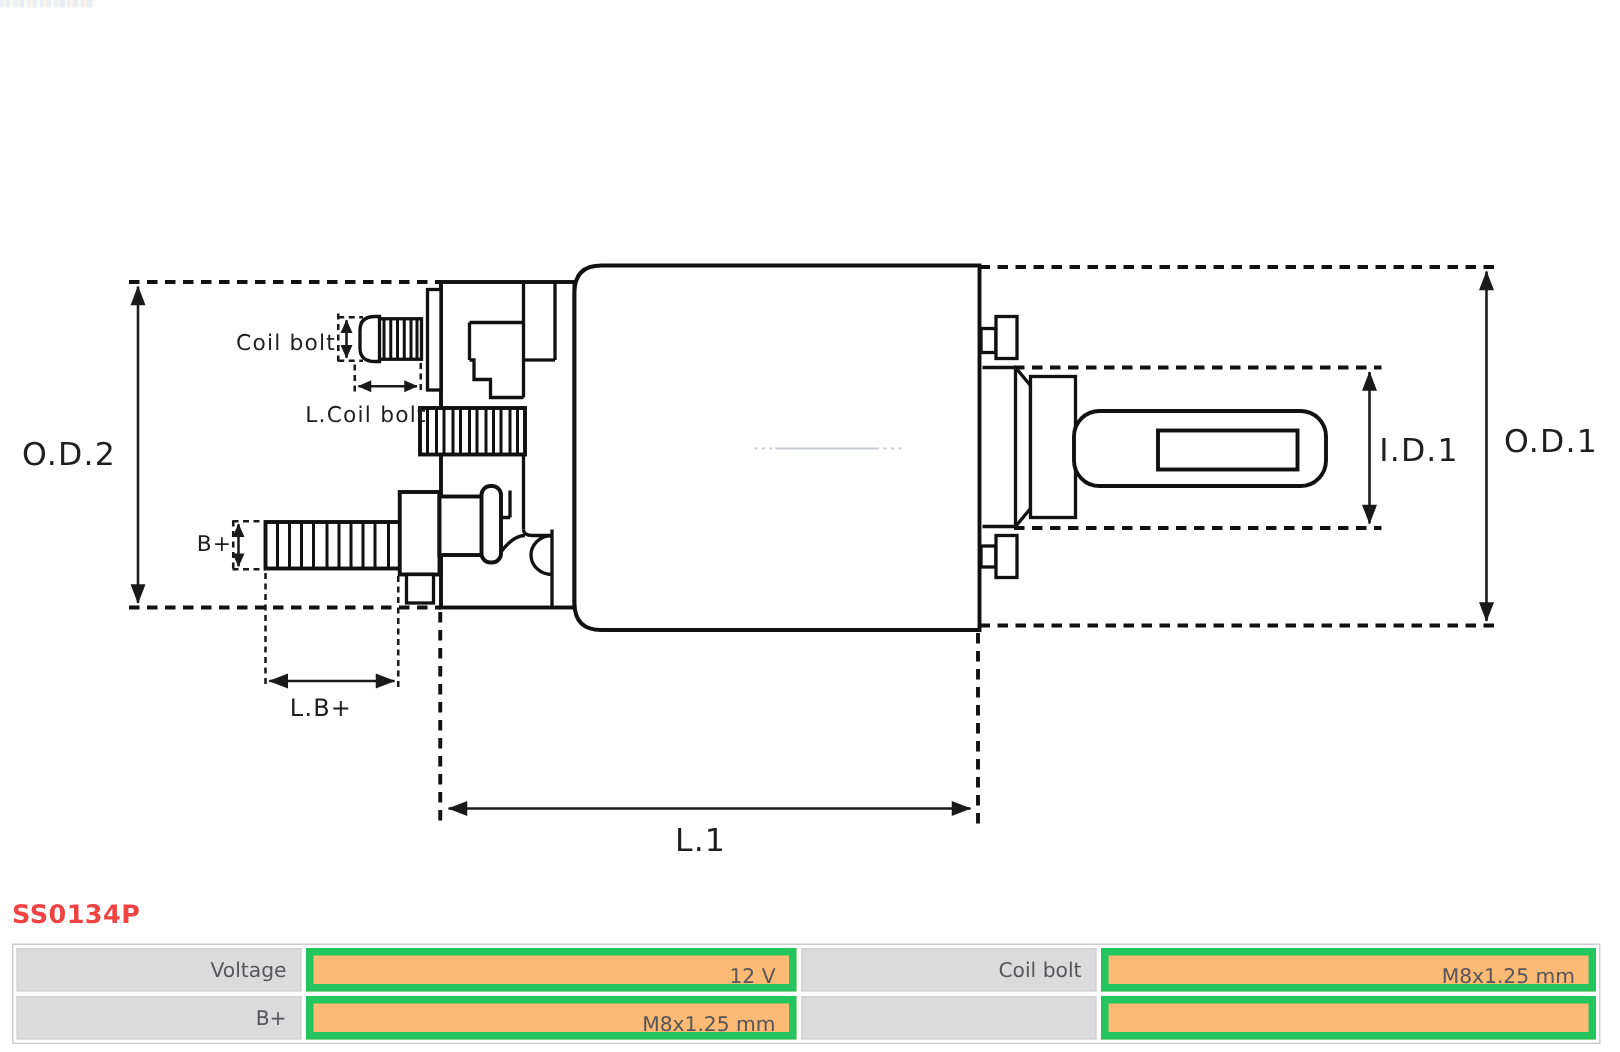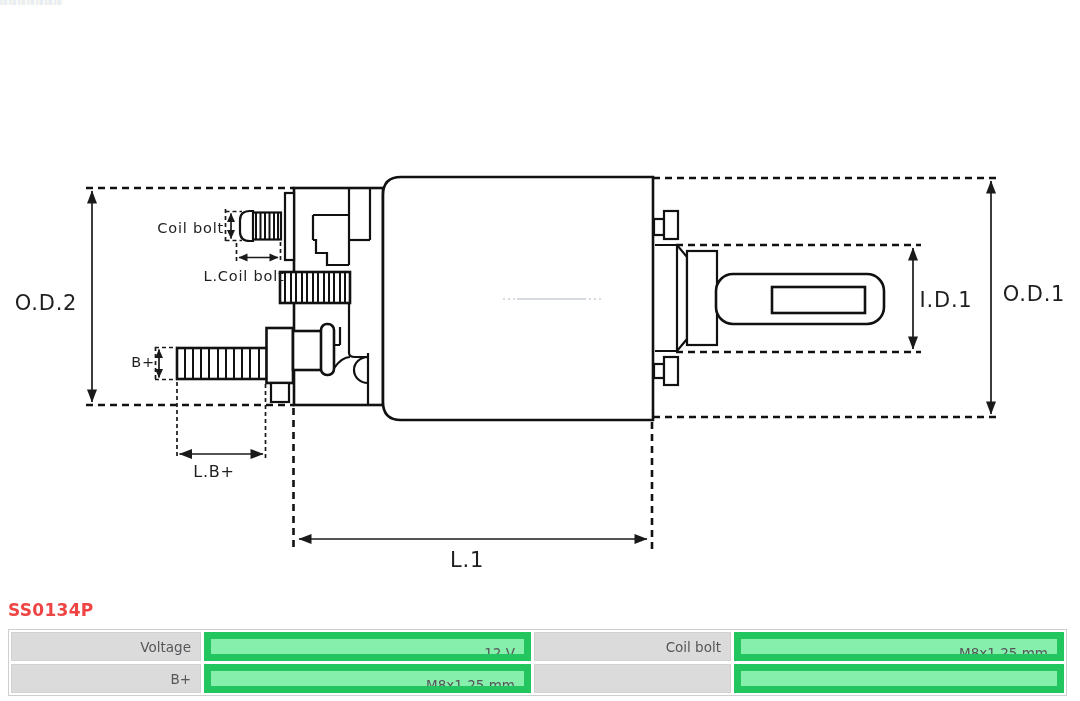--- a/index.html
+++ b/index.html
@@ -39,21 +39,21 @@
     background:#ffffff; border:1px solid #cfcfcf; padding:2px;
     display:grid; grid-template-columns:190px 327px 197px 330px;
     gap:3px;
   }
   .cell {
     height:29px; line-height:29px; font-size:13.5px;
     text-align:right; padding-right:9px; color:#56565a;
     overflow:hidden; white-space:nowrap;
   }
   .cell.lbl { background:#dbdbdb; border:1px solid #d2d2d2; }
-  .cell.val { background:#86efac; border:7px solid #22c55e; }
+  .cell.val { background:#fdba74; border:5px solid #22c55e; }
 </style>
 </head>
 <body>
 
 <div id="page">
 
   <div id="corner-artifact"></div>
 
   <svg id="drawing" viewBox="0 0 1080 701" xmlns="http://www.w3.org/2000/svg">
     <defs>

